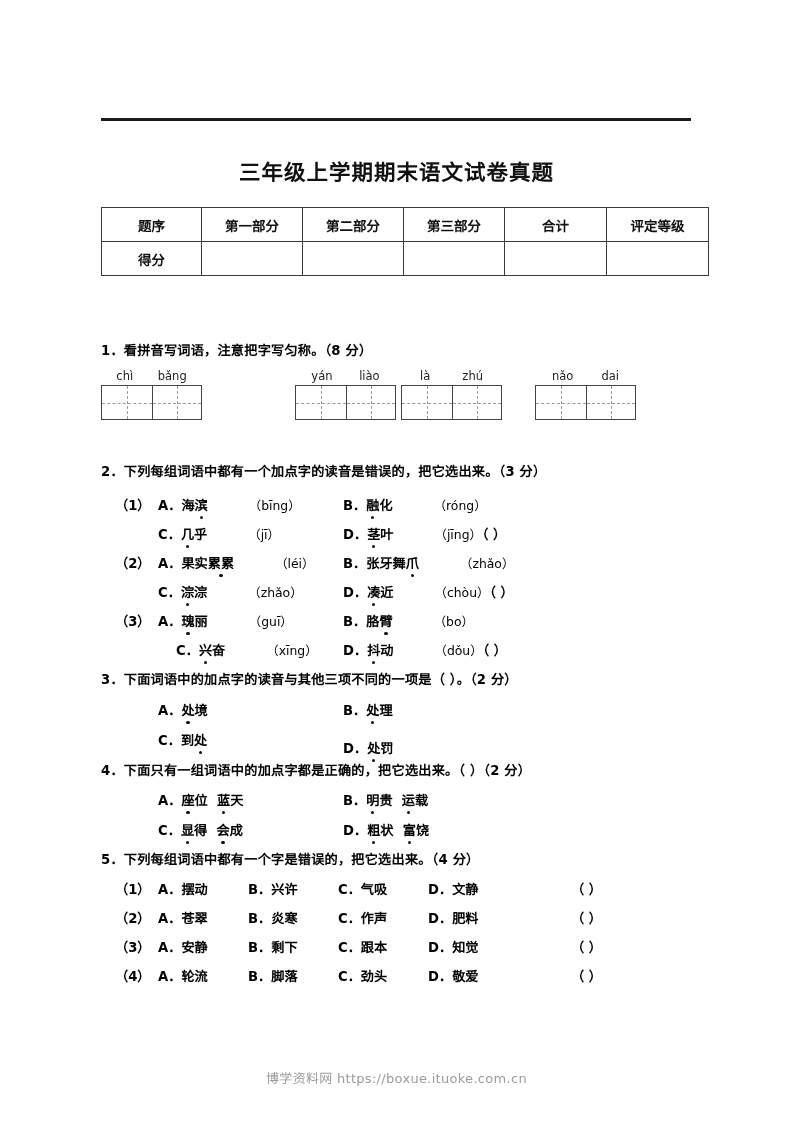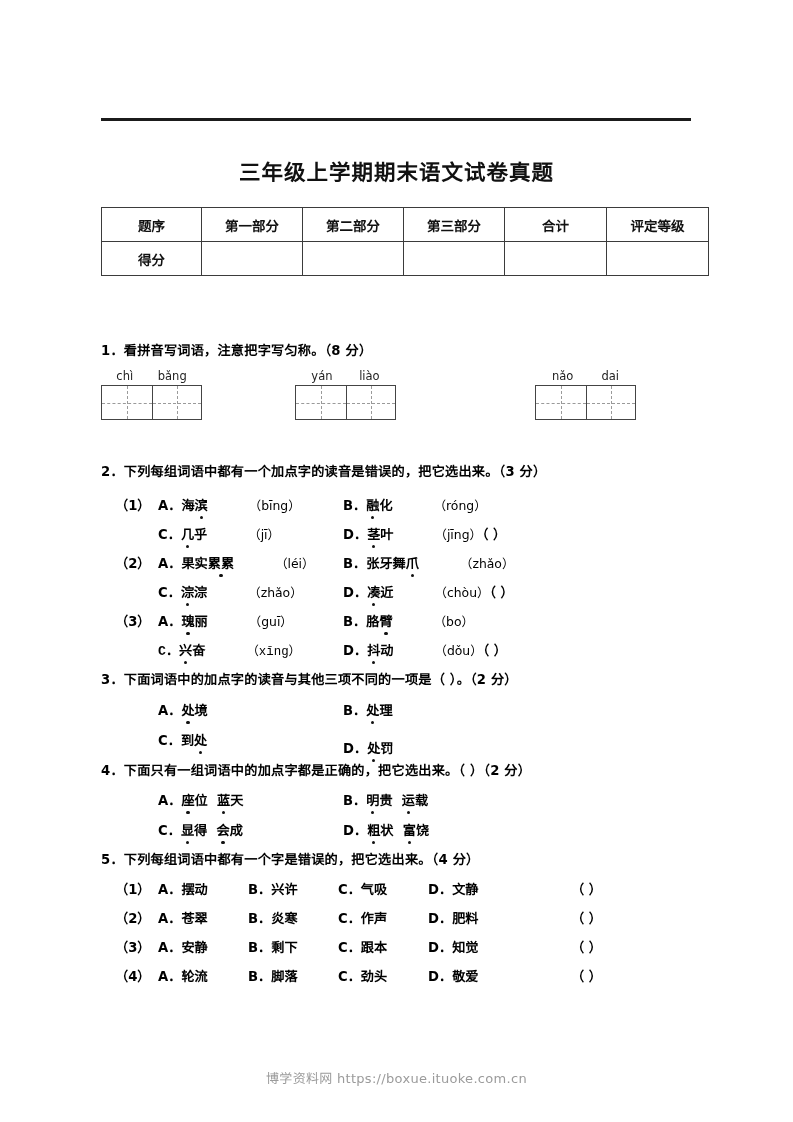--- a/index.html
+++ b/index.html
@@ -249,20 +249,30 @@
       <div class="pinyin-label">
         <span>yán</span>
         <span>liào</span>
       </div>
       <div class="tianzige">
         <div class="tz-cell"></div>
         <div class="tz-cell"></div>
       </div>
     </div>
 
+    <div class="pinyin-group" style="left:300px;">
+      <div class="pinyin-label">
+        <span>là</span>
+        <span>zhú</span>
+      </div>
+      <div class="tianzige">
+        <div class="tz-cell"></div>
+        <div class="tz-cell"></div>
+      </div>
+    </div>
 
     <div class="pinyin-group" style="left:434px;">
       <div class="pinyin-label">
         <span>nǎo</span>
         <span>dai</span>
       </div>
       <div class="tianzige">
         <div class="tz-cell"></div>
         <div class="tz-cell"></div>
       </div>
@@ -310,21 +320,21 @@
   <div class="opt-row" style="top:611px;">
     <span class="opt-slot" style="left:14px;">（3）</span>
     <span class="opt-slot" style="left:57px;">
       <span>A</span>．<span></span><span class="dotchar">瑰</span><span>丽</span><span class="py">（guī）</span>
     </span>
     <span class="opt-slot" style="left:242px;">
       <span>B</span>．<span>胳</span><span class="dotchar">臂</span><span></span><span class="py">（bo）</span>
     </span>
   </div>
   <div class="opt-row" style="top:640px;">
-    <span class="opt-slot" style="left:57px;font-family:Liberation Mono, monospace;">
+    <span class="opt-slot" style="left:75px;">
       <span>C</span>．<span></span><span class="dotchar">兴</span><span>奋</span><span class="py">（xīng）</span>
     </span>
     <span class="opt-slot" style="left:242px;">
       <span>D</span>．<span></span><span class="dotchar">抖</span><span>动</span><span class="py">（dǒu）</span><span>（    ）</span>
     </span>
   </div>
 
   <div class="q-stem" style="top:669px;">3．下面词语中的加点字的读音与其他三项不同的一项是（    ）。（2 分）</div>
 
   <div class="opt-row" style="top:700px;">

